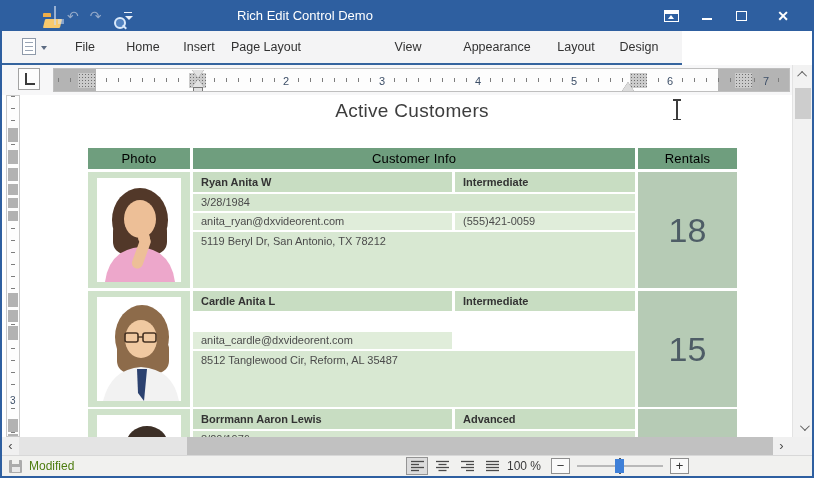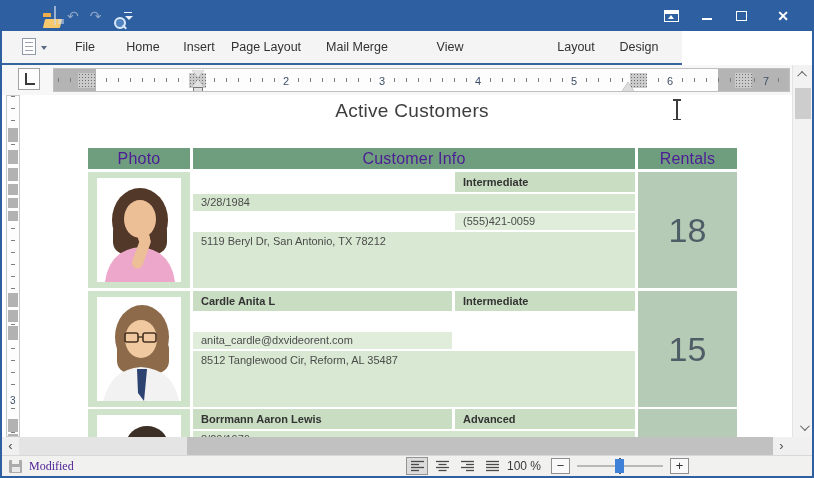--- a/index.html
+++ b/index.html
@@ -79,21 +79,21 @@
   .vr-num { position:absolute; left:3px; font-size:10px; color:#3d4f68; background:#fdfdfd; }
 
   
   .docarea { position:absolute; left:21px; top:95px; width:771px; height:342px; background:#fff; overflow:hidden; }
   .doc-title { position:absolute; left:391px; top:5px; transform:translateX(-50%); font-size:19px; color:#3d3d3d; letter-spacing:.3px; white-space:nowrap;}
   .ibeam { position:absolute; left:651px; top:4px; width:10px; height:21px; }
   .ibeam::before,.ibeam::after { content:""; position:absolute; left:1px; width:8px; height:1.5px; background:#3c3c3c;}
   .ibeam::before{ top:0;} .ibeam::after{ bottom:0;}
   .ibeam i { position:absolute; left:4.2px; top:1px; bottom:1px; width:1.5px; background:#3c3c3c;}
 
-  .thead { position:absolute; top:53px; height:21px; background:#6f9e7e; color:#4c1d95; font-size:16px;
+  .thead { position:absolute; top:53px; height:21px; background:#6f9e7e; color:#000000; font-size:13px;
            line-height:21px; text-align:center; letter-spacing:.2px;}
   .th-photo { left:67px; width:102px; } .th-info { left:172px; width:442px; } .th-rent { left:617px; width:99px; }
 
   .crow { position:absolute; left:67px; width:649px; height:116px; }
   .photo-cell { position:absolute; left:0; top:0; width:102px; height:116px; background:#cfe2ca;}
   .photo-box { position:absolute; left:9px; top:6px; width:84px; height:104px; background:#fff; overflow:hidden;}
   .cell { position:absolute; font-size:11px; color:#4b4b4b; padding-left:8px; overflow:hidden; white-space:nowrap;}
   .c-name  { left:105px; top:0; width:259px; height:20px; line-height:20px; background:#c8ddc2; font-weight:bold; color:#333;}
   .c-level { left:367px; top:0; width:180px; height:20px; line-height:20px; background:#c8ddc2; font-weight:bold; color:#333;}
   .c-date  { left:105px; top:22px; width:442px; height:17px; line-height:17px; background:#d5e6cf;}
@@ -117,21 +117,21 @@
               font-size:13px; line-height:17px; text-align:center;}
   .hs-left{ left:0;} .hs-right{ right:0;}
   .hs-thumb { position:absolute; left:17px; top:0; width:168px; height:18px; background:#e4e4e4;}
   .sb-corner { position:absolute; left:790px; top:437px; width:22px; height:18px; background:#f0f0f0;}
 
   
   .statusbar { position:absolute; left:2px; top:455px; width:810px; height:21px; background:#f1f1ef; border-top:1px solid #d8d8d8;}
   .floppy { position:absolute; left:7px; top:4px; width:13px; height:13px; background:#ababab; border-radius:1px;}
   .floppy::before { content:""; position:absolute; left:3px; top:0; width:7px; height:4px; background:#f1f1ef;}
   .floppy::after { content:""; position:absolute; left:2.5px; bottom:1px; width:8px; height:5px; background:#e9e9e9;}
-  .modified { position:absolute; left:27px; top:0; height:20px; line-height:20px; font-size:12px; color:#4c1d95;font-family:Liberation Serif, serif;}
+  .modified { position:absolute; left:27px; top:0; height:20px; line-height:20px; font-size:12px; color:#4d7c0f;}
   .align-btn { position:absolute; top:1px; width:22px; height:18px; display:flex; align-items:center; justify-content:center; border:1px solid transparent;}
   .align-btn.sel { background:#dcdcdc; border-color:#949494; }
   .ab0{left:404px;} .ab1{left:429px;} .ab2{left:454px;} .ab3{left:479px;}
   .zoom-label { position:absolute; left:505px; top:0; height:20px; line-height:20px; font-size:12px; color:#3a3a3a;}
   .zbtn { position:absolute; top:2px; width:19px; height:16px; background:#fafafa; border:1px solid #8f8f8f;
           font-size:13px; line-height:14px; text-align:center; color:#333;}
   .zminus{ left:549px;} .zplus{ left:668px;}
   .slider { position:absolute; left:575px; top:0; width:86px; height:20px;}
   .sl-track { position:absolute; left:0; right:0; top:9px; height:2px; background:#b9b9b9;}
   .sl-tick-t,.sl-tick-b { position:absolute; left:42px; width:2px; height:2px; background:#555;}
@@ -149,20 +149,21 @@
   <div class="titlebar">
     <div class="qat">
       <span><span class="icon-new"></span></span>
       <span><span class="icon-open"></span></span>
       <span><span class="icon-save"></span></span>
       <span class="icon-disabled-arrow">↶</span>
       <span class="icon-disabled-arrow">↷</span>
       <span><span class="icon-find"></span></span>
       <span class="qat-chevron"></span>
     </div>
+    <div class="title-text">Rich Edit Control Demo</div>
     <div class="winbtn btn-full">
         <span class="icon-fullscr"></span>
       </div>
     <div class="winbtn btn-min">
         <span class="icon-min"></span>
       </div>
     <div class="winbtn btn-max">
         <span class="icon-max"></span>
       </div>
     <div class="winbtn btn-close">✕</div>
@@ -174,22 +175,22 @@
           <i></i>
           <i></i>
           <i></i>
         </span>
       <span class="app-caret"></span>
     </div>
     <span class="rtab" style="left:85px">File</span>
     <span class="rtab" style="left:143px">Home</span>
     <span class="rtab" style="left:199px">Insert</span>
     <span class="rtab" style="left:266px">Page Layout</span>
-    <span class="rtab" style="left:357px">Mail Merge</span>
-    <span class="rtab" style="left:450px">View</span>
+    <span class="rtab" style="left:408px">View</span>
+    <span class="rtab" style="left:497px">Appearance</span>
     <span class="rtab" style="left:576px">Layout</span>
     <span class="rtab" style="left:639px">Design</span>
   </div>
 
   <div class="rulerbar">
     <div class="tabstop-box"></div>
     <div class="hruler">
       <div class="hr-gray gl"></div>
       <div class="hr-gray gr"></div>
       <div class="hr-ticks"></div>
@@ -243,22 +244,24 @@
             <rect width="84" height="104" fill="#ffffff"></rect>
             <ellipse cx="43" cy="42" rx="28" ry="32" fill="#523829"></ellipse>
             <rect x="16" y="42" width="54" height="34" rx="12" fill="#523829"></rect>
             <ellipse cx="43" cy="41" rx="16" ry="19" fill="#edbf97"></ellipse>
             <path d="M8 104 Q 12 72 43 69 Q 74 72 78 104 Z" fill="#eda7cb"></path>
             <rect x="44" y="58" width="11" height="34" rx="5.5" fill="#edbf97" transform="rotate(20 49 60)"></rect>
             <circle cx="47" cy="60" r="6" fill="#edbf97"></circle>
           </svg>
         </div>
       </div>
+      <div class="cell c-name">Ryan Anita W</div>
       <div class="cell c-level">Intermediate</div>
       <div class="cell c-date">3/28/1984</div>
+      <div class="cell c-email">anita_ryan@dxvideorent.com</div>
       <div class="cell c-phone">(555)421-0059</div>
       <div class="cell c-addr">5119 Beryl Dr, San Antonio, TX 78212</div>
       <div class="c-rent">18</div>
     </div>
 
     <div class="crow" style="top:196px">
       <div class="photo-cell">
         <div class="photo-box">
           <svg width="84" height="104" viewBox="0 0 84 104">
             <rect width="84" height="104" fill="#ffffff"></rect>

